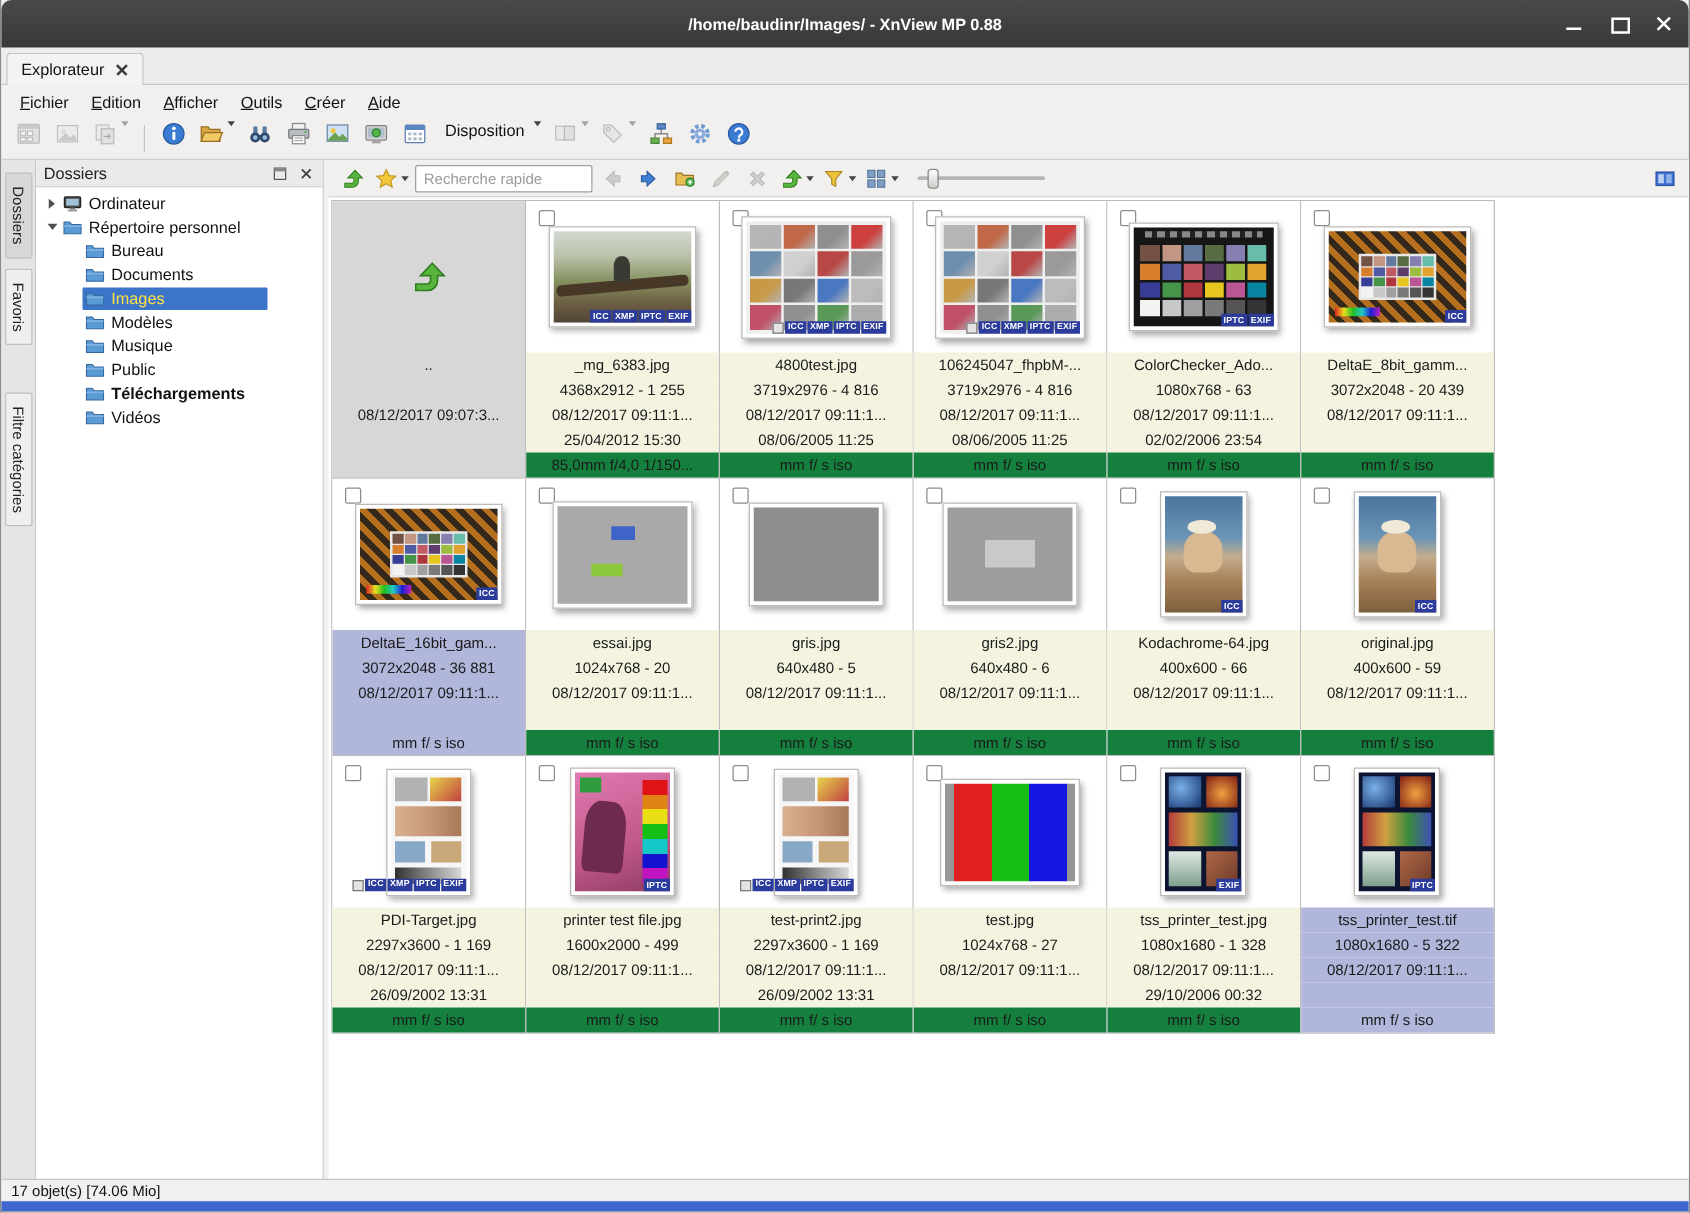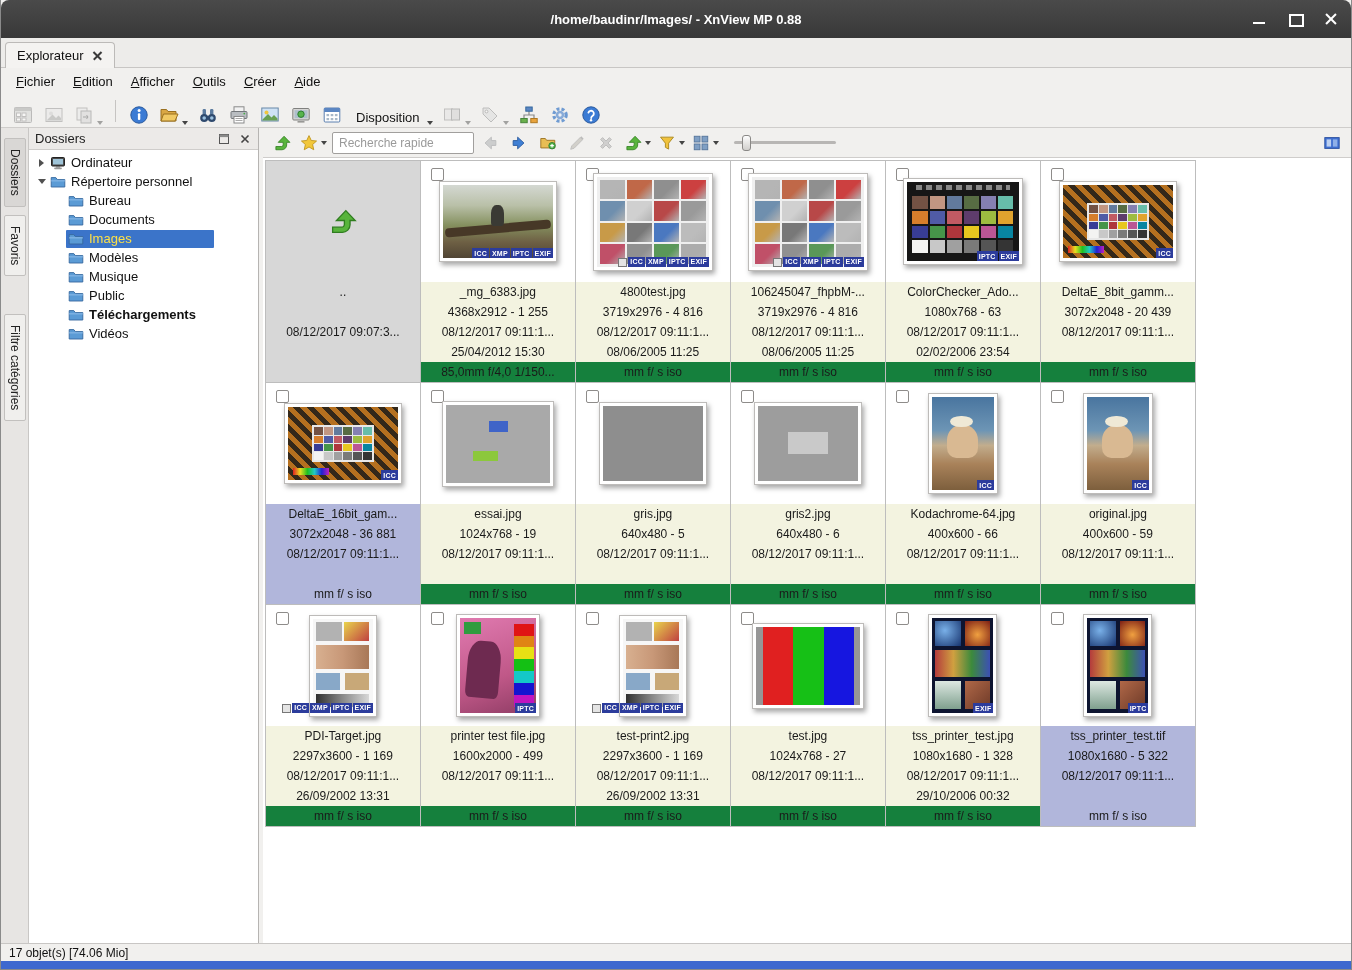--- a/index.html
+++ b/index.html
@@ -20,21 +20,21 @@
 .tab-x{position:relative;width:11px;height:11px}
 .tab-x::before,.tab-x::after{content:"";position:absolute;left:0;top:5px;width:11px;height:1.6px;background:#3a3a3a}
 .tab-x::before{transform:rotate(45deg)}
 .tab-x::after{transform:rotate(-45deg)}
 
 .menubar{height:26px;background:#f1f0ee;display:flex;align-items:center;padding-left:6px}
 .menu-item{padding:4px 9px;font-size:13px;color:#111}
 .menu-item u{text-decoration:underline}
 
 .toolbar{height:34px;background:#f1f0ee;border-bottom:1px solid #cfcdcb;display:flex;align-items:center;padding-left:8px;gap:3px}
-.tbtn{height:28px;min-width:28px;display:flex;align-items:flex-end;justify-content:center;border-radius:3px;padding:0 3px}
+.tbtn{height:28px;min-width:28px;display:flex;align-items:flex-start;justify-content:center;border-radius:3px;padding:0 3px}
 .tbtn.disabled{filter:grayscale(1);opacity:.45}
 .ticon svg{width:20px;height:20px;display:block}
 .tbtn-label{font-size:13px;padding:0 4px;color:#111}
 .dd{width:0;height:0;border-left:3.5px solid transparent;border-right:3.5px solid transparent;border-top:4px solid #444;margin-left:3px}
 .tsep{width:1px;height:22px;background:#c6c4c2;margin:0 6px}
 
 .main{position:absolute;top:128px;left:0;right:0;bottom:26px;display:flex}
 .side-strip{width:28px;background:#e7e5e3;border-right:1px solid #c9c7c5;display:flex;flex-direction:column;align-items:center;padding-top:10px;gap:8px;flex:none}
 .vtab{writing-mode:vertical-rl;font-size:12px;color:#222;background:#f0efed;border:1px solid #c2c0be;padding:10px 3px;border-radius:2px;white-space:nowrap}
 .vtab.active{background:#d9d7d5}
@@ -810,21 +810,21 @@
             <div class="iline l-exif">mm f/ s iso</div>
           </div>
           <div class="cell">
             <div class="thumb-zone">
               <span class="cb"></span>
               <div class="frame">
                 <div class="timg t-essai" style="width: 104px; height: 78px;"></div>
               </div>
             </div>
             <div class="iline">essai.jpg</div>
-            <div class="iline">1024x768 - 19</div>
+            <div class="iline">1024x768 - 20</div>
             <div class="iline">08/12/2017 09:11:1...</div>
             <div class="iline"></div>
             <div class="iline l-exif">mm f/ s iso</div>
           </div>
           <div class="cell">
             <div class="thumb-zone">
               <span class="cb"></span>
               <div class="frame">
                 <div class="timg t-gris" style="width: 100px; height: 75px;"></div>
               </div>

